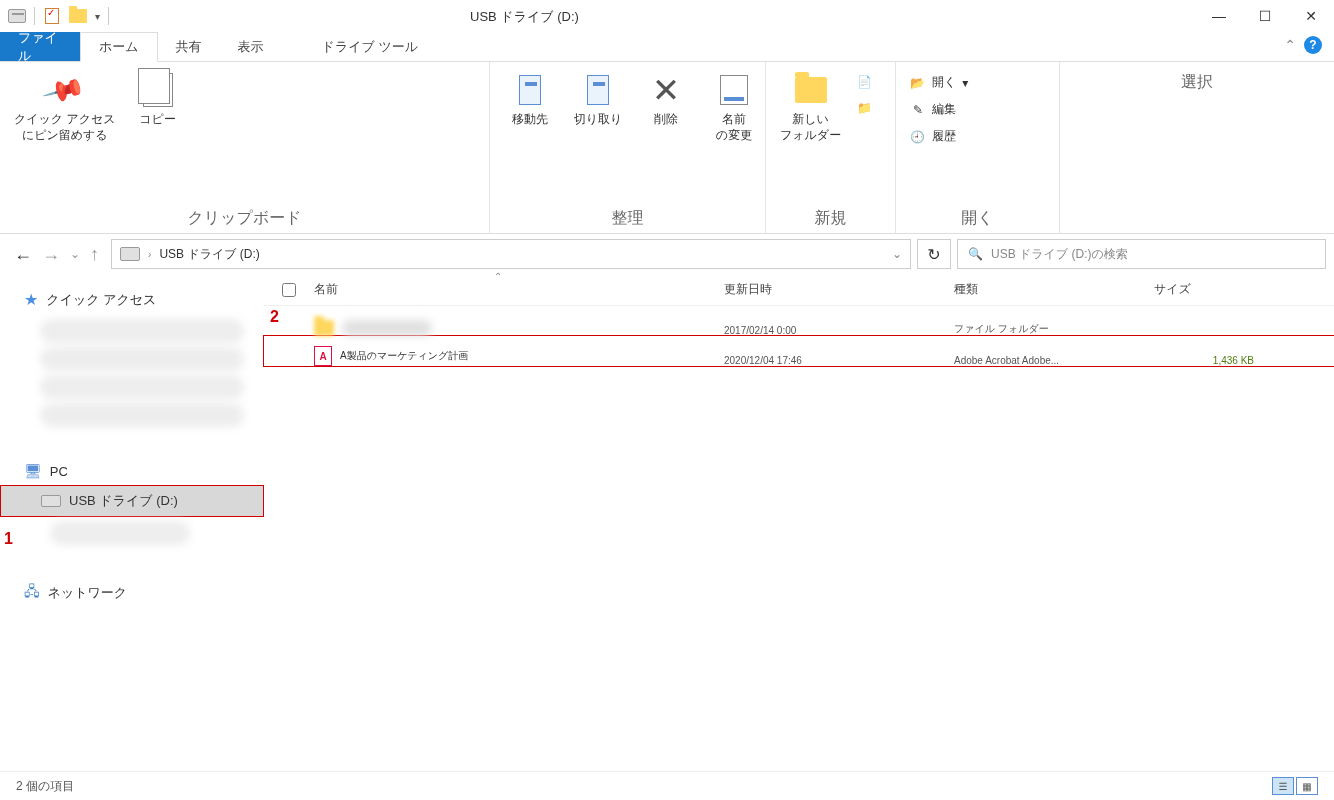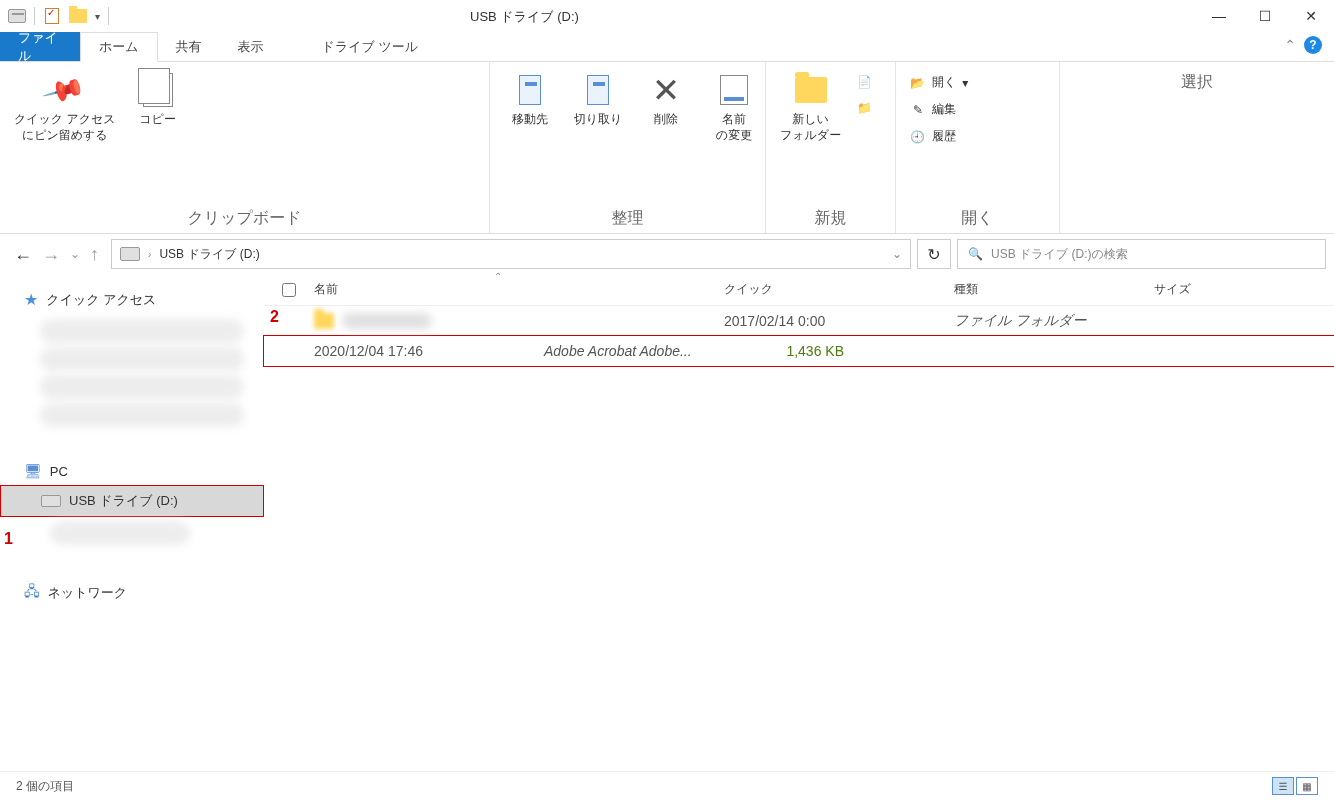--- a/index.html
+++ b/index.html
@@ -98,25 +98,25 @@
 .file-list { flex: 1; position: relative; }
 .cols { height: 32px; display: flex; align-items: center; border-bottom: 1px solid #eee; position: relative; }
 .cols .cb { width: 50px; display: flex; justify-content: center; }
 .cols .cb input { width: 14px; height: 14px; }
 .cols .col { font-size: 12px; color: #444; }
 .cols .col.name { width: 410px; position: relative; }
 .cols .col.name .sort { position: absolute; left: 180px; top: -10px; font-size: 10px; color: #888; }
 .cols .col.date { width: 230px; }
 .cols .col.type { width: 200px; }
 .cols .col.size { width: 120px; font-family: Liberation Serif, serif; }
-.row { height: 30px; display: flex; align-items: center; font-size: 14px; }
+.row { height: 30px; display: flex; align-items: flex-end; font-size: 10px; }
 .row .cb { width: 50px; }
 .row .name-cell { width: 410px; display: flex; align-items: center; gap: 8px; }
 .row .date-cell { width: 230px; color: #555; }
-.row .type-cell { width: 200px; color: #555; font-style: italic; }
+.row .type-cell { width: 200px; color: #555; }
 .row .size-cell { width: 120px; color: #4d7c0f; text-align: right; padding-right: 20px; }
 .row.highlighted { outline: 1.5px solid #d10000; }
 .folder-ico { width: 20px; height: 16px; background: #ffd75e; border-radius: 2px; position: relative; filter: blur(2px); }
 .folder-ico::before { content: ""; position: absolute; top: -4px; left: 0; width: 10px; height: 4px; background: #ffd75e; border-radius: 2px 2px 0 0; }
 .blur-name { width: 90px; height: 16px; background: #e0e0e0; border-radius: 8px; filter: blur(4px); }
 .pdf-ico { width: 18px; height: 20px; border: 1px solid #d14; background: #fff; position: relative; display: flex; align-items: center; justify-content: center; }
 .pdf-ico::after { content: "A"; color: #d14; font-size: 10px; font-weight: bold; }
 .annot-2 { position: absolute; left: 6px; top: 34px; color: #d10000; font-weight: bold; font-size: 16px; }
 
 
@@ -306,38 +306,42 @@
     </div>
   </div>
 
   <div class="file-list">
     <div class="annot-2">2</div>
     <div class="cols">
       <div class="cb">
           <input type="checkbox" style="">
         </div>
       <div class="col name"><span>名前</span><span class="sort">⌃</span></div>
-      <div class="col date">クイック</div>
+      <div class="col date">更新日時</div>
       <div class="col type">種類</div>
       <div class="col size">サイズ</div>
     </div>
 
     <div class="row">
       <div class="cb"></div>
       <div class="name-cell">
         <span class="folder-ico"></span>
         <span class="blur-name"></span>
       </div>
       <div class="date-cell">2017/02/14 0:00</div>
       <div class="type-cell">ファイル フォルダー</div>
       <div class="size-cell"></div>
     </div>
 
     <div class="row highlighted">
       <div class="cb"></div>
+      <div class="name-cell">
+        <span class="pdf-ico"></span>
+        <span>A製品のマーケティング計画</span>
+      </div>
       <div class="date-cell">2020/12/04 17:46</div>
       <div class="type-cell">Adobe Acrobat Adobe...</div>
       <div class="size-cell">1,436 KB</div>
     </div>
   </div>
 </div>
 
 <div class="status">
   <span>2 個の項目</span>
   <div class="view-icons">

